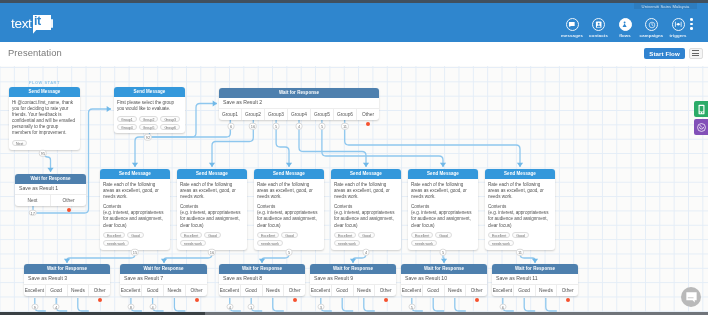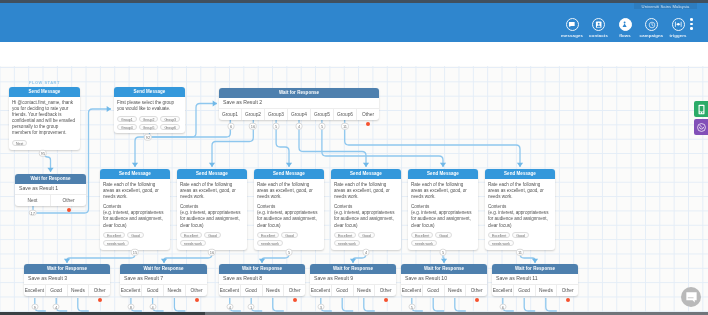--- a/index.html
+++ b/index.html
@@ -105,20 +105,27 @@
              background:#b9b9b9; display:flex; align-items:center; justify-content:center; z-index:4; }
 </style>
 </head>
 <body>
 
 <div id="app">
   <div class="top-edge"></div>
 
   <div class="topbar">
     <div class="org-tab">Universiti Sains Malaysia</div>
+    <div class="logo">
+      <span class="logo-text">text</span>
+      <span class="logo-bubble">
+        <span class="lb-it">it</span>
+      </span>
+      <span class="logo-bar"></span>
+    </div>
     <div class="nav" id="nav">
         <div class="navitem" style="left: 557px;">
           <div class="navcircle">
             <svg viewBox="0 0 24 24" width="7.6" height="7.6">
               <path fill="#ffffff" d="M3 3h18v13H9l-5 4v-4H3z"></path>
             </svg>
           </div>
           <div class="navlabel">messages</div>
         </div>
         <div class="navitem" style="left: 583.5px;">
@@ -160,20 +167,29 @@
           <div class="navlabel">triggers</div>
         </div>
       </div>
     <div class="kebab">
       <i></i>
         <i></i>
         <i></i>
     </div>
   </div>
 
+  <div class="pagehead">
+    <div class="pagetitle">Presentation</div>
+    <div class="btn-start">Start Flow</div>
+    <div class="btn-menu">
+        <i></i>
+        <i></i>
+        <i></i>
+      </div>
+  </div>
 
   <div class="canvas" id="canvas">
     <div class="flowstart">FLOW START</div>
     <div class="sidebtn green">
       <svg viewBox="0 0 24 24" width="11" height="11">
           <rect x="5.5" y="1.5" width="13" height="21" rx="2" fill="#fff"></rect>
           <rect x="8" y="4.5" width="8" height="12" rx="0.6" fill="#2bab68"></rect>
           <rect x="8" y="18" width="3" height="2" rx="0.4" fill="#2bab68"></rect>
           <rect x="13" y="18" width="3" height="2" rx="0.4" fill="#2bab68"></rect>
         </svg>

